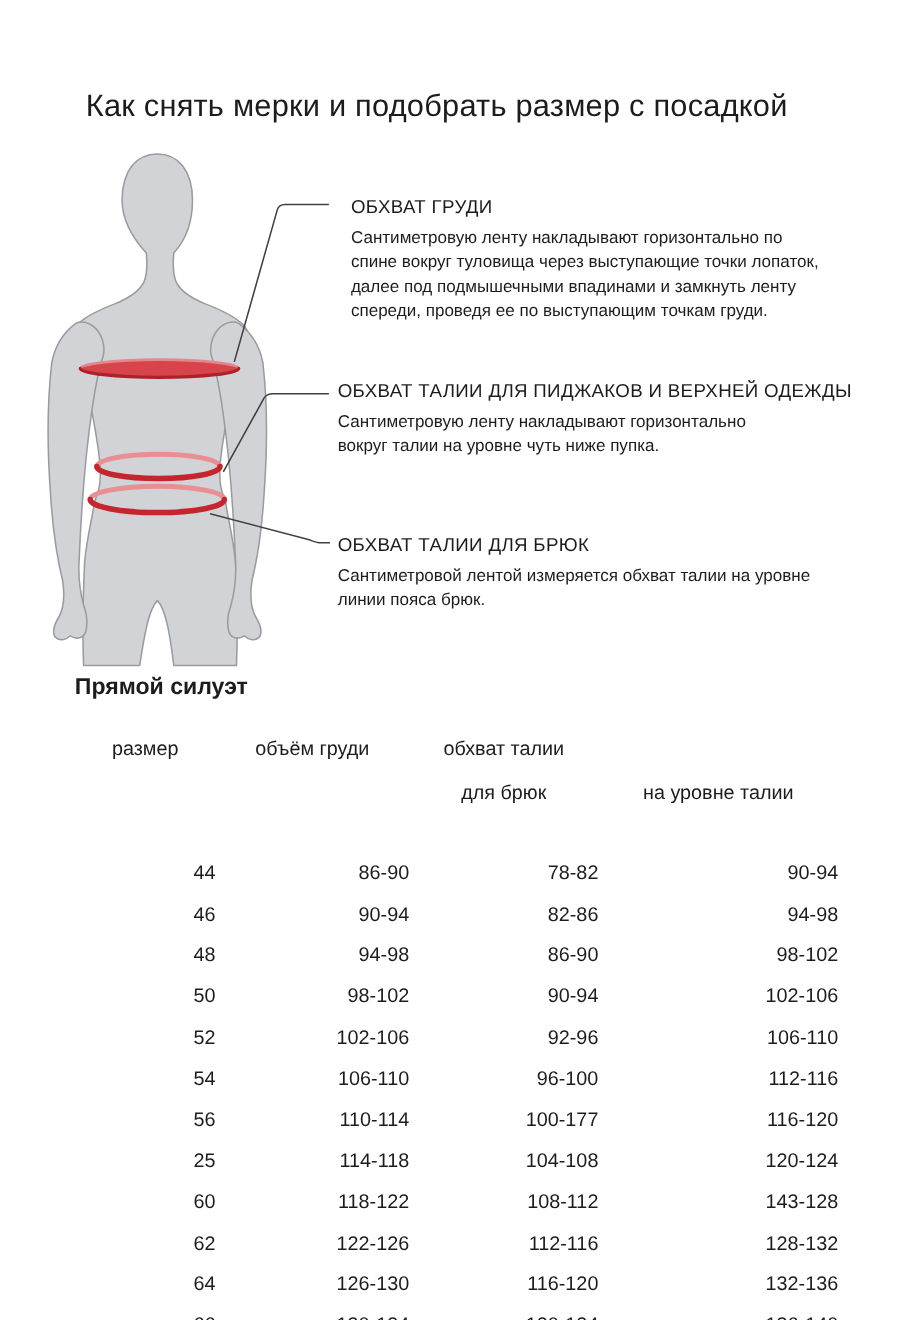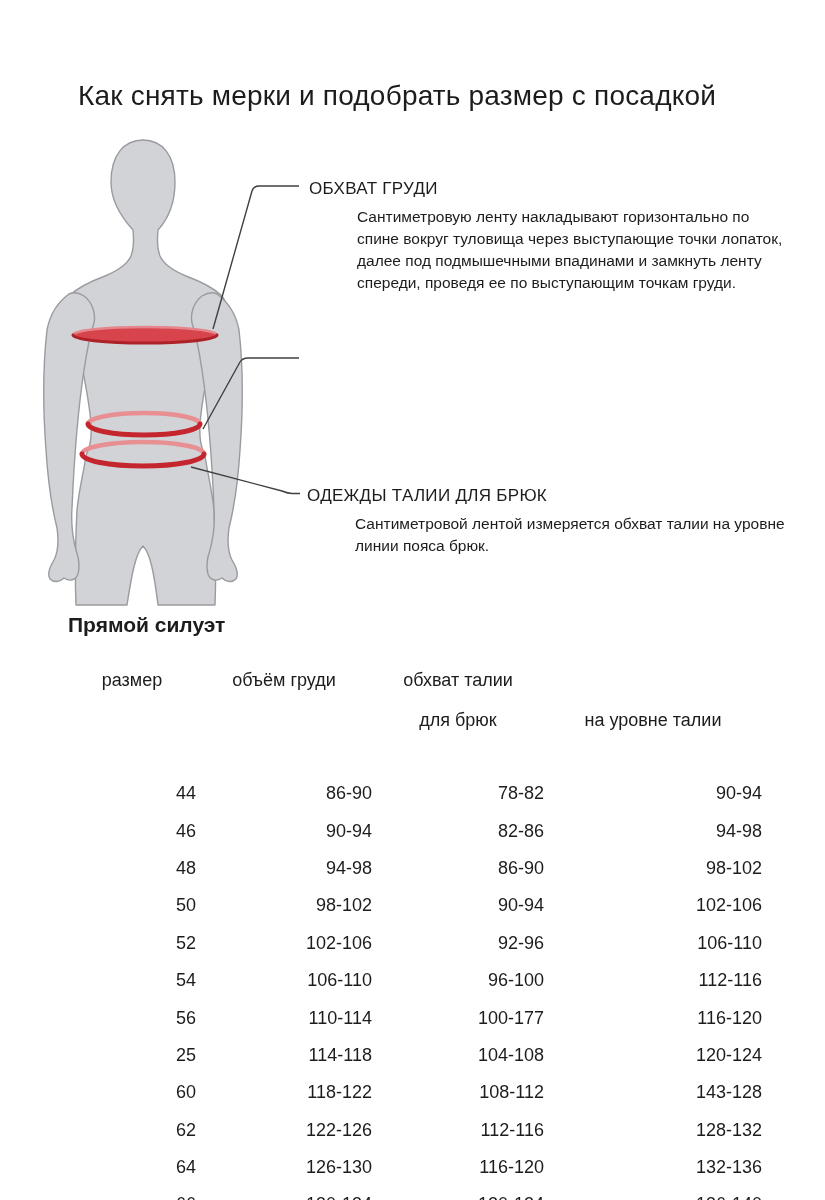--- a/index.html
+++ b/index.html
@@ -12,23 +12,23 @@
     position:absolute;left:78px;top:80px;font-size:28px;font-weight:400;
     white-space:nowrap;letter-spacing:0.2px;
   }
   .figure-svg{position:absolute;left:0;top:130px;}
   .measure-section{position:absolute;width:500px;}
   .measure-section .sec-heading{
     font-size:17px;font-weight:400;letter-spacing:0.3px;white-space:nowrap;
     line-height:19px;
   }
   .measure-section .sec-body{
-    margin-top:8px;font-size:15.5px;line-height:22px;white-space:pre-line;margin-left:48px;
-  }
-  .sec-1{left:309px;top:179px;}
+    margin-top:8px;font-size:15.5px;line-height:22px;white-space:pre-line;
+  }
+  .sec-1{left:319px;top:179px;}
   .sec-2{left:307px;top:346px;}
   .sec-3{left:307px;top:486px;}
   .table-title{
     position:absolute;left:68px;top:613px;width:698px;text-align:left;
     font-size:21px;font-weight:700;
   }
   .size-table{position:absolute;left:68px;top:660px;width:698px;}
   .thead-row,.trow{
     display:grid;grid-template-columns:128px 176px 172px 218px;
     align-items:center;text-align:center;
@@ -126,23 +126,28 @@
   </svg>
 
   <div class="measure-section sec-1">
     <div class="sec-heading">ОБХВАТ ГРУДИ</div>
     <div class="sec-body">Сантиметровую ленту накладывают горизонтально по
 спине вокруг туловища через выступающие точки лопаток,
 далее под подмышечными впадинами и замкнуть ленту
 спереди, проведя ее по выступающим точкам груди.</div>
   </div>
 
+  <div class="measure-section sec-2">
+    <div class="sec-heading">ОБХВАТ ТАЛИИ ДЛЯ ПИДЖАКОВ И ВЕРХНЕЙ ОДЕЖДЫ</div>
+    <div class="sec-body">Сантиметровую ленту накладывают горизонтально
+вокруг талии на уровне чуть ниже пупка.</div>
+  </div>
 
   <div class="measure-section sec-3">
-    <div class="sec-heading">ОДЕЖДЫ ТАЛИИ ДЛЯ БРЮК</div>
+    <div class="sec-heading">ОБХВАТ ТАЛИИ ДЛЯ БРЮК</div>
     <div class="sec-body">Сантиметровой лентой измеряется обхват талии на уровне
 линии пояса брюк.</div>
   </div>
 
   <div class="table-title">Прямой силуэт</div>
 
   <div class="size-table">
     <div class="thead-row">
       <div>размер</div>
       <div>объём груди</div>

